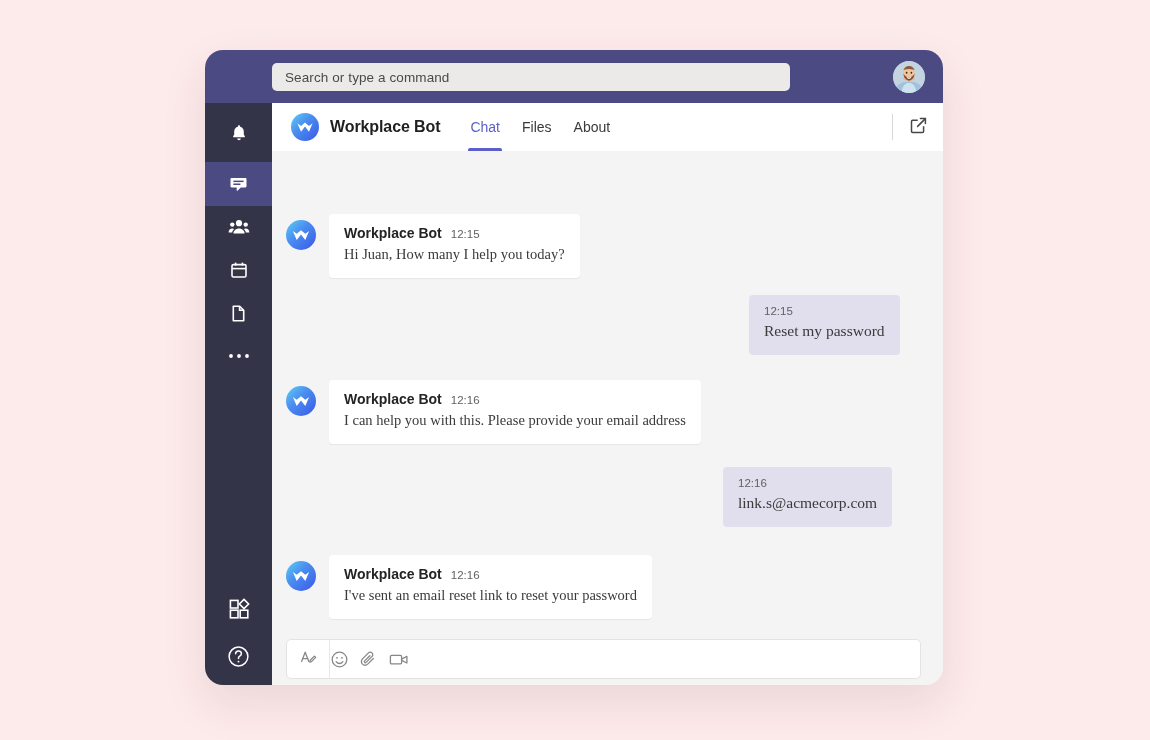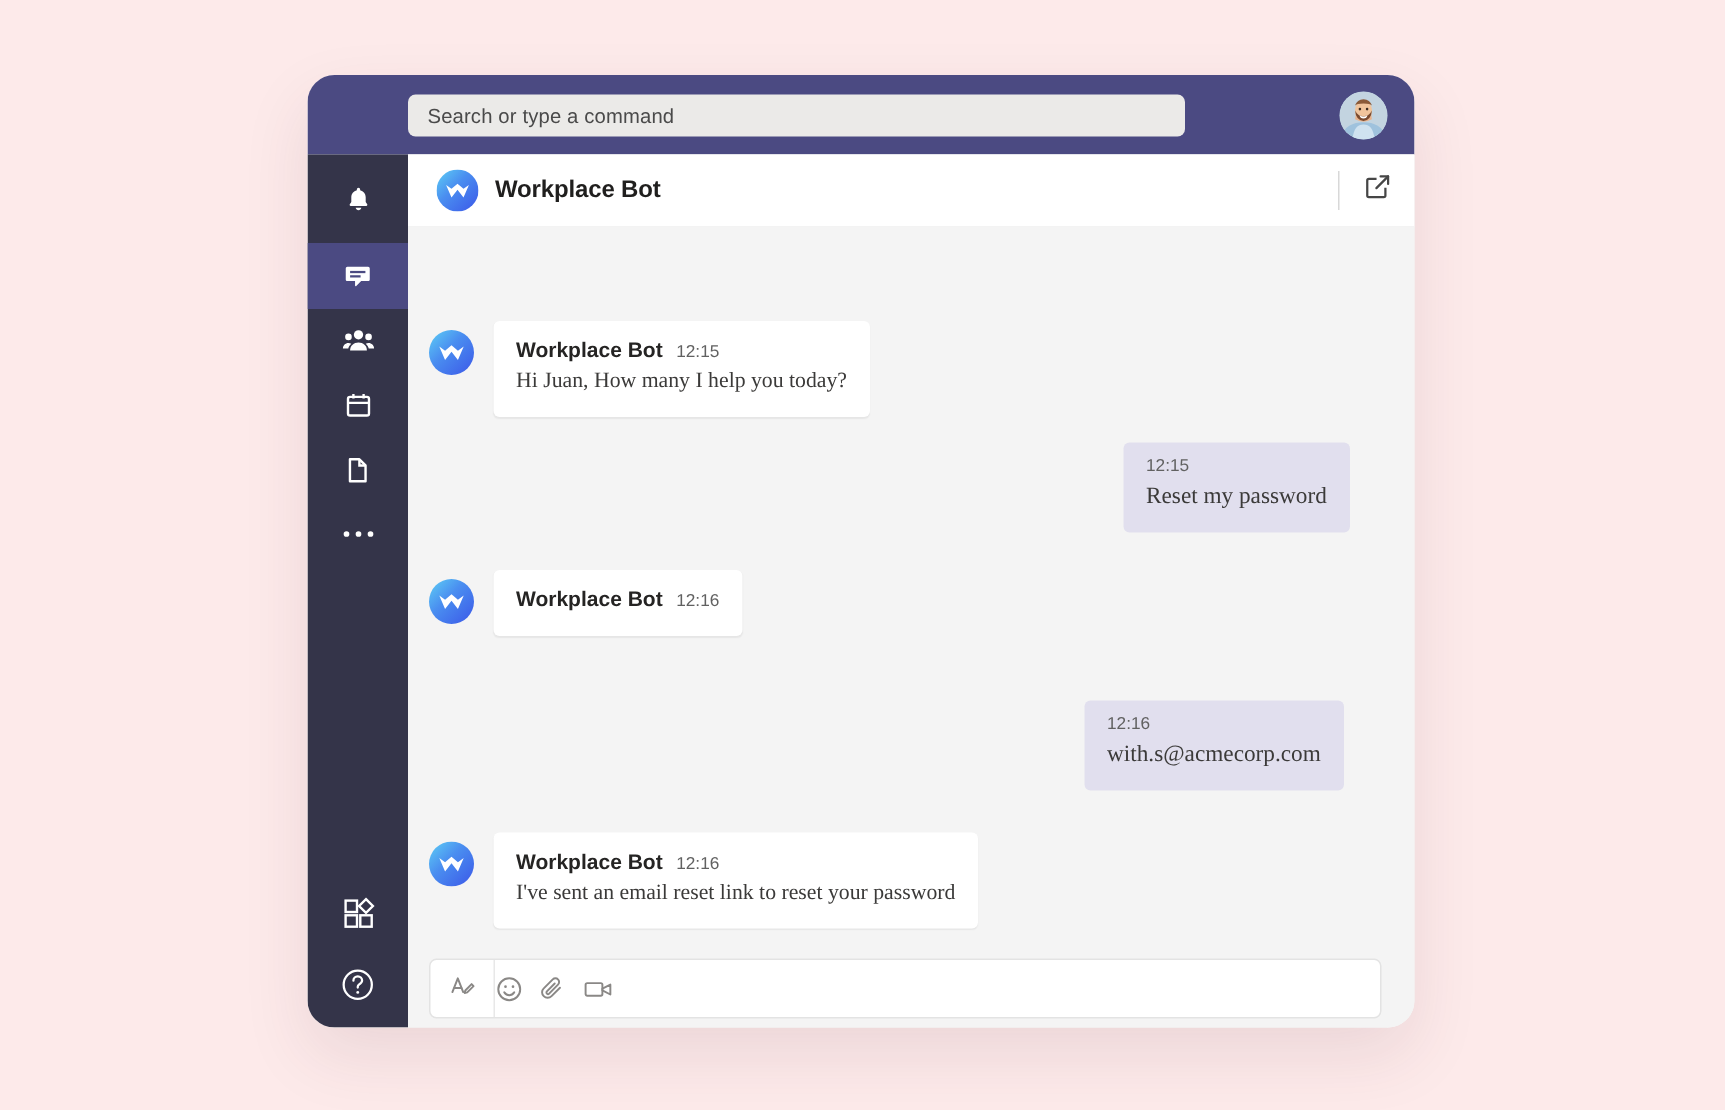--- a/index.html
+++ b/index.html
@@ -412,20 +412,25 @@
               <stop offset="42%" stop-color="#4a8ef0"></stop>
               <stop offset="100%" stop-color="#3b57e8"></stop>
             </linearGradient>
           </defs>
           <circle cx="14" cy="14" r="14" fill="url(#botgrad)"></circle>
           <path d="M6.4 10.3l3.6 8.4 4-5.2 4 5.2 3.6-8.4-3.6 2.6-4-3.4-4 3.4z" fill="#ffffff"></path>
         </svg>
       </span>
       <span class="chan-title">Workplace Bot</span>
 
+      <div class="tabs">
+        <div class="tab active">Chat</div>
+        <div class="tab">Files</div>
+        <div class="tab">About</div>
+      </div>
 
       <div class="header-right">
         <div class="header-divider"></div>
         <div class="popout-btn">
           <span>
             <svg width="19" height="19" viewBox="0 0 19 19" fill="none" stroke="#464646" stroke-width="1.5">
               <path d="M14.6 10.2v5.1c0 .6-.5 1.1-1.1 1.1H3.6c-.6 0-1.1-.5-1.1-1.1V5.4c0-.6.5-1.1 1.1-1.1h5.1"></path>
               <path d="M11.4 2.6h5v5" stroke-linecap="round" stroke-linejoin="round"></path>
               <path d="M16.4 2.6L8.6 10.4" stroke-linecap="round"></path>
             </svg>
@@ -464,27 +469,28 @@
           <svg width="30" height="30" viewBox="0 0 28 28">
             <circle cx="14" cy="14" r="14" fill="url(#botgrad)"></circle>
             <path d="M6.4 10.3l3.6 8.4 4-5.2 4 5.2 3.6-8.4-3.6 2.6-4-3.4-4 3.4z" fill="#ffffff"></path>
           </svg>
         </span>
         <div class="bubble bot">
           <div class="meta">
             <span class="sender">Workplace Bot</span>
             <span class="time">12:16</span>
           </div>
+          <div class="text">I can help you with this. Please provide your email address</div>
         </div>
       </div>
 
       <div class="msg-row" style="left:451px; top:316px;">
         <div class="bubble user" style="padding-top:10px;">
           <span class="time solo">12:16</span>
-          <div class="text" style="font-size:15.5px;">with.s@acmecorp.com</div>
+          <div class="text" style="font-size:15.5px;">link.s@acmecorp.com</div>
         </div>
       </div>
 
       <div class="msg-row" style="left:14px; top:404px;">
         <span class="msg-avatar">
           <svg width="30" height="30" viewBox="0 0 28 28">
             <circle cx="14" cy="14" r="14" fill="url(#botgrad)"></circle>
             <path d="M6.4 10.3l3.6 8.4 4-5.2 4 5.2 3.6-8.4-3.6 2.6-4-3.4-4 3.4z" fill="#ffffff"></path>
           </svg>
         </span>

